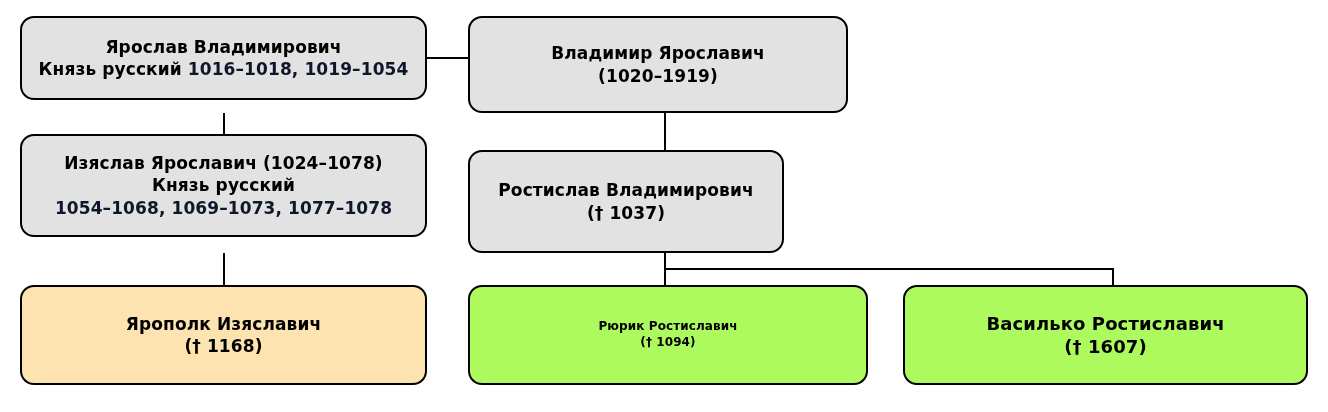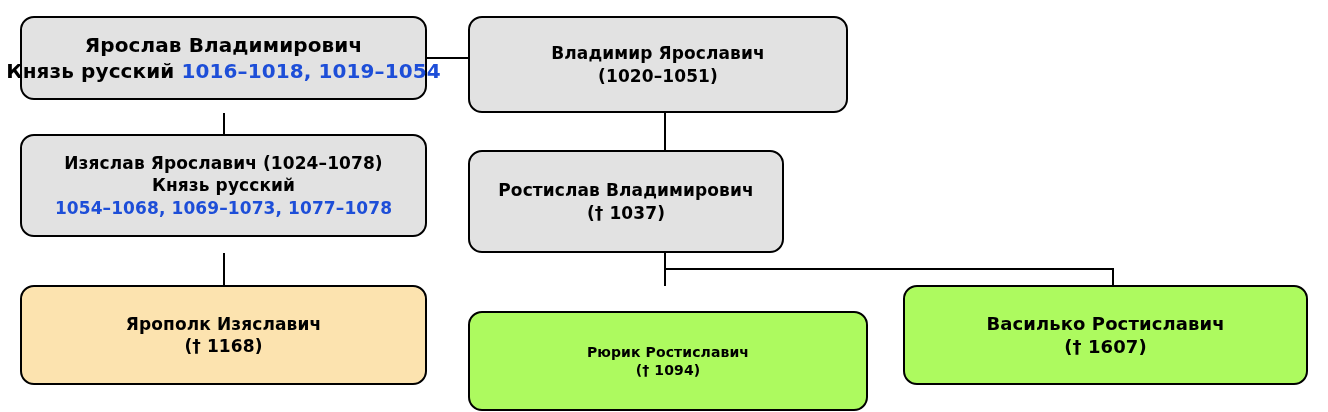--- a/index.html
+++ b/index.html
@@ -41,26 +41,26 @@
     letter-spacing: 0.1px;
   }
   .node .ln {
     display: block;
     white-space: nowrap;
   }
   .node.gray   { background: #e2e2e2; }
   .node.peach  { background: #fce3af; }
   .node.green  { background: #adfa5f; }
 
-  .reign { color: #1d4ed8; }
+  .reign { color: #0f172a; }
 
   
   #node-yaroslav {
     left: 20px;  top: 16px;  width: 407px; height: 84px;
-    font-size: 20px;
+    font-size: 17px;
   }
   #node-vladimir {
     left: 468px; top: 16px;  width: 380px; height: 97px;
     font-size: 17px;
   }
 
   
   #node-izyaslav {
     left: 20px;  top: 134px; width: 407px; height: 103px;
     font-size: 17px;
@@ -70,22 +70,21 @@
     font-size: 17px;
   }
 
   
   #node-yaropolk {
     left: 20px;  top: 285px; width: 407px; height: 100px;
     font-size: 17px;
   }
   #node-rurik {
     left: 468px; top: 285px; width: 400px; height: 100px;
-    font-size: 14px;
-    margin-top: 26px;
+    font-size: 12px;
   }
   #node-vasilko {
     left: 903px; top: 285px; width: 405px; height: 100px;
     font-size: 18px;
   }
 </style>
 </head>
 <body>
 
 <div id="canvas">
@@ -103,21 +102,21 @@
   <div class="line h" style="left:664px; top:268px; width:450px;"></div>
   <div class="line v" style="left:1112px; top:268px; height:18px;"></div>
 
   <div class="node gray" id="node-yaroslav">
     <span class="ln">Ярослав Владимирович</span>
     <span class="ln"><span>Князь русский</span><span> </span><span class="reign">1016–1018, 1019–1054</span></span>
   </div>
 
   <div class="node gray" id="node-vladimir">
     <span class="ln">Владимир Ярославич</span>
-    <span class="ln">(1020–1051)</span>
+    <span class="ln">(1020–1919)</span>
   </div>
 
   <div class="node gray" id="node-izyaslav">
     <span class="ln">Изяслав Ярославич (1024–1078)</span>
     <span class="ln">Князь русский</span>
     <span class="ln reign">1054–1068, 1069–1073, 1077–1078</span>
   </div>
 
   <div class="node gray" id="node-rostislav">
     <span class="ln">Ростислав Владимирович</span>

